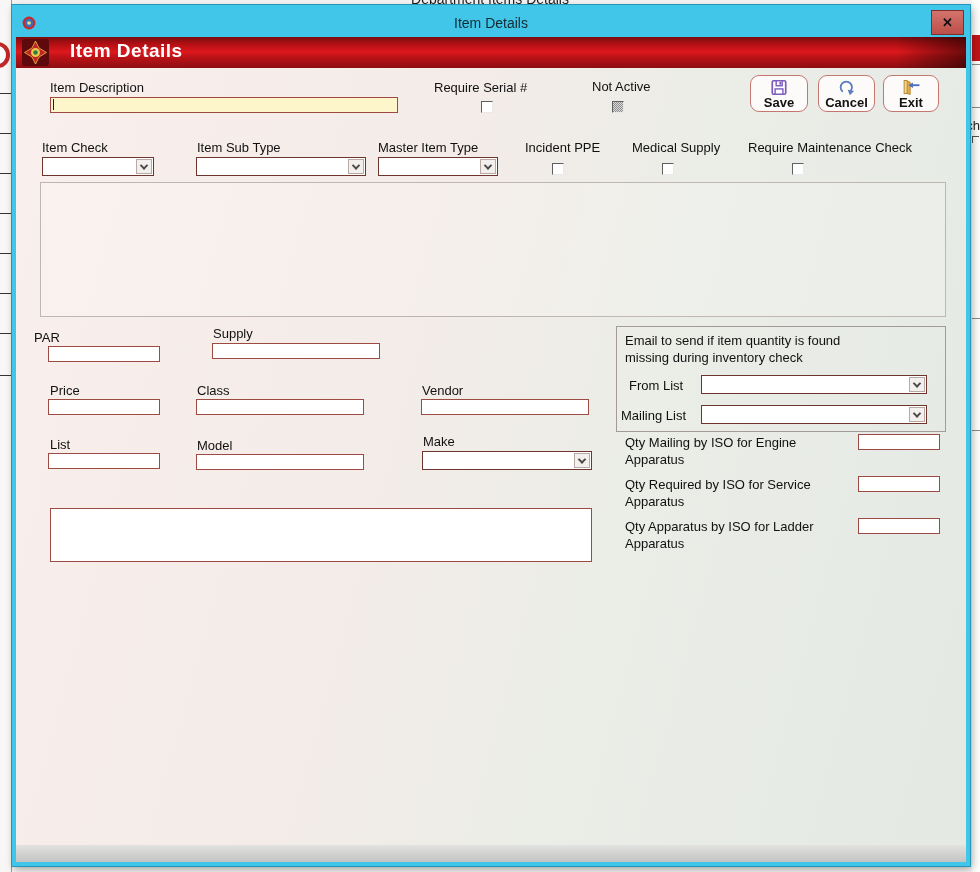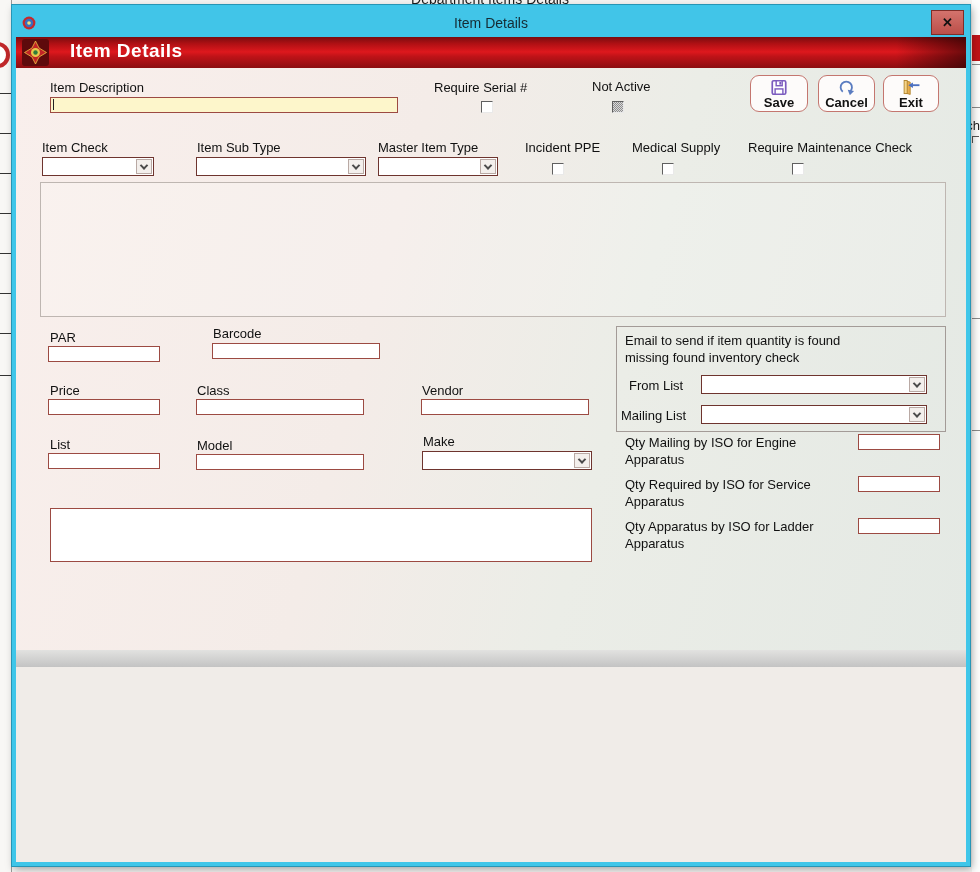--- a/index.html
+++ b/index.html
@@ -36,21 +36,21 @@
     color:#111; font-size:13px; font-weight:bold; text-align:center; line-height:24px; cursor:pointer; }
 
   .banner { position:relative; height:31px;
     background:linear-gradient(180deg,#7a0c0f 0%,#b01014 22%,#de181d 48%,#c01318 62%,#8c0e11 100%); }
   .banner::after { content:""; position:absolute; right:0; top:0; width:70px; height:100%;
     background:linear-gradient(90deg,rgba(0,0,0,0),rgba(20,0,0,.55)); }
   .banner-logo { position:absolute; left:6px; top:2px; width:27px; height:27px; }
   .banner-title { position:absolute; left:54px; top:3px; font-size:19px; font-weight:bold;
     color:#fff; letter-spacing:.5px; }
 
-  .content { position:relative; height:599px;
+  .content { position:relative; height:794px;
     background:linear-gradient(105deg,#f9efec 0%,#f4ece8 38%,#ebede7 62%,#e4e9e4 100%); }
   .bottom-band { position:absolute; left:0; bottom:0; width:100%; height:17px;
     background:linear-gradient(180deg,#e2e2e0,#c3c3c3); }
 
   .lbl { position:absolute; font-size:13px; color:#111; white-space:nowrap; }
 
   .tbox { position:absolute; height:16px; border:1px solid #9c4a42; background:#fff;
     font-family:"Liberation Sans",sans-serif; font-size:12px; padding:0 2px; }
   .yellow { background:#fdf6cb; }
   .caret { position:absolute; width:1px; height:11px; background:#222; }
@@ -197,23 +197,23 @@
           <span class="chev"></span>
         </span>
     </div>
 
     <div class="cb" style="left:536px; top:95px"></div>
     <div class="cb" style="left:646px; top:95px"></div>
     <div class="cb" style="left:776px; top:95px"></div>
 
     <div class="bigbox"></div>
 
-    <div class="lbl" style="left:34px;  top:262px">PAR</div>
+    <div class="lbl" style="left:18px;  top:262px">PAR</div>
     <input class="tbox" style="left: 32px; top: 278px; width: 112px;" value="">
-    <div class="lbl" style="left:197px; top:258px">Barcode</div>
+    <div class="lbl" style="left:197px; top:258px">Supply</div>
     <input class="tbox" style="left: 196px; top: 275px; width: 168px;" value="">
 
     <div class="lbl" style="left:34px;  top:315px">Price</div>
     <input class="tbox" style="left: 32px; top: 331px; width: 112px;" value="">
     <div class="lbl" style="left:181px; top:315px">Class</div>
     <input class="tbox" style="left: 180px; top: 331px; width: 168px;" value="">
     <div class="lbl" style="left:406px; top:315px">Vendor</div>
     <input class="tbox" style="left: 405px; top: 331px; width: 168px;" value="">
 
     <div class="lbl" style="left:34px;  top:369px">List</div>
@@ -226,21 +226,21 @@
       <span class="cbtn">
           <span class="chev"></span>
         </span>
     </div>
 
     <div class="lbl" style="left:34px; top:447px">Notes</div>
     <textarea class="notes-area" style="left: 34px; top: 440px; width: 542px; height: 54px;"></textarea>
 
     <div class="email-panel">
       <div class="eline" style="left:8px; top:6px">Email to send if item quantity is found</div>
-      <div class="eline" style="left:8px; top:23px">missing found inventory check</div>
+      <div class="eline" style="left:8px; top:23px">missing during inventory check</div>
       <div class="eline" style="left:12px; top:51px">From List</div>
       <div class="combo" style="left:84px; top:48px; width:226px">
         <span class="cval"></span>
         <span class="cbtn">
             <span class="chev"></span>
           </span>
       </div>
       <div class="eline" style="left:4px; top:81px">Mailing List</div>
       <div class="combo" style="left:84px; top:78px; width:226px">
         <span class="cval"></span>

